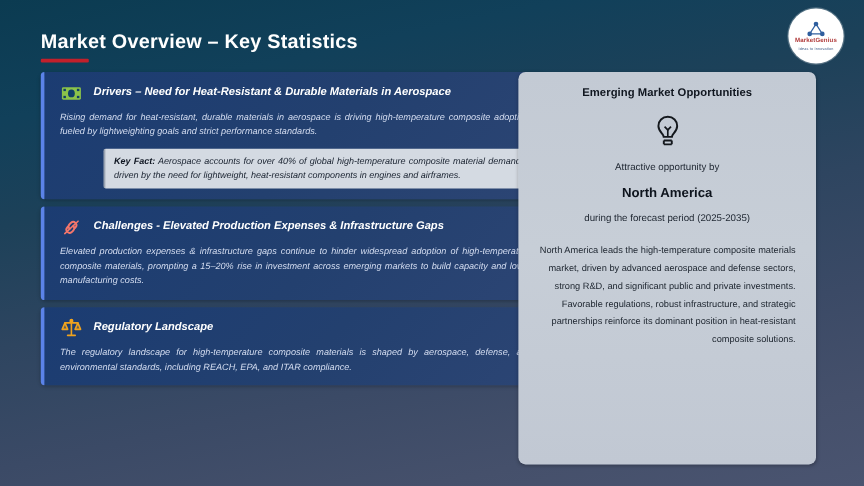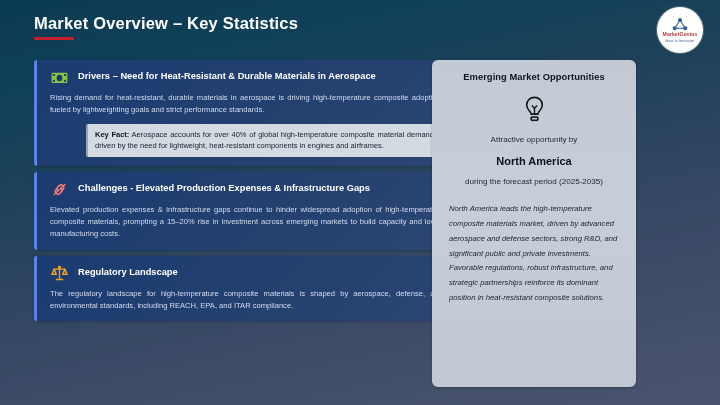--- a/index.html
+++ b/index.html
@@ -27,21 +27,21 @@
         #3b4a66 70%,
         #45506b 86%,
         #4a5470 100%);
     overflow: hidden;
   }
 
   
   .header {
     position: absolute;
     left: 34px;
-    top: 14px;
+    top: 26px;
     width: 560px;
   }
   .page-title {
     font-size: 16.5px;
     font-weight: bold;
     color: #ffffff;
     letter-spacing: .2px;
     line-height: 1.1;
     margin: 0;
   }
@@ -87,20 +87,21 @@
     line-height: 1.3;
     margin-top: 1px;
   }
 
   
   .left-col {
     position: absolute;
     left: 34px;
     top: 60px;
     width: 420px;
+    font-style: italic;
   }
   .card {
     position: relative;
     background: linear-gradient(135deg, #1b3c72 0%, #23406f 55%, #2c4574 100%);
     border-radius: 5px;
     padding: 9px 11px 9px 16px;
     box-sizing: border-box;
     margin-bottom: 6px;
     box-shadow: 0 1px 3px rgba(0,0,0,.22);
   }
@@ -153,21 +154,21 @@
     color: #17202e;
     text-align: justify;
   }
   .callout b { font-weight: bold; color: #0d1420; }
 
   
   .right-panel {
     position: absolute;
     left: 432px;
     top: 60px;
-    width: 204px;
+    width: 248px;
     height: 327px;
     background: linear-gradient(180deg, #c3cad4 0%, #c7ced7 45%, #c1c8d3 100%);
     border-radius: 6px;
     box-sizing: border-box;
     padding: 11px 14px 12px 14px;
     box-shadow: 0 1px 3px rgba(0,0,0,.25);
     display: flex;
     flex-direction: column;
     align-items: center;
   }
@@ -209,23 +210,22 @@
     margin-top: 10px;
     font-size: 8.1px;
     color: #1d2530;
     text-align: left;
   }
   .panel-desc {
     margin-top: 16px;
     font-size: 7.7px;
     line-height: 1.93;
     color: #1a222c;
-    text-align: left;
+    text-align: right;
     padding: 0 3px;
-    font-style: italic;
   }
 </style>
 </head>
 <body>
 
 <div class="slide">
 
   <div class="header">
     <div class="page-title">Market Overview – Key Statistics</div>
     <div class="title-rule"></div>

